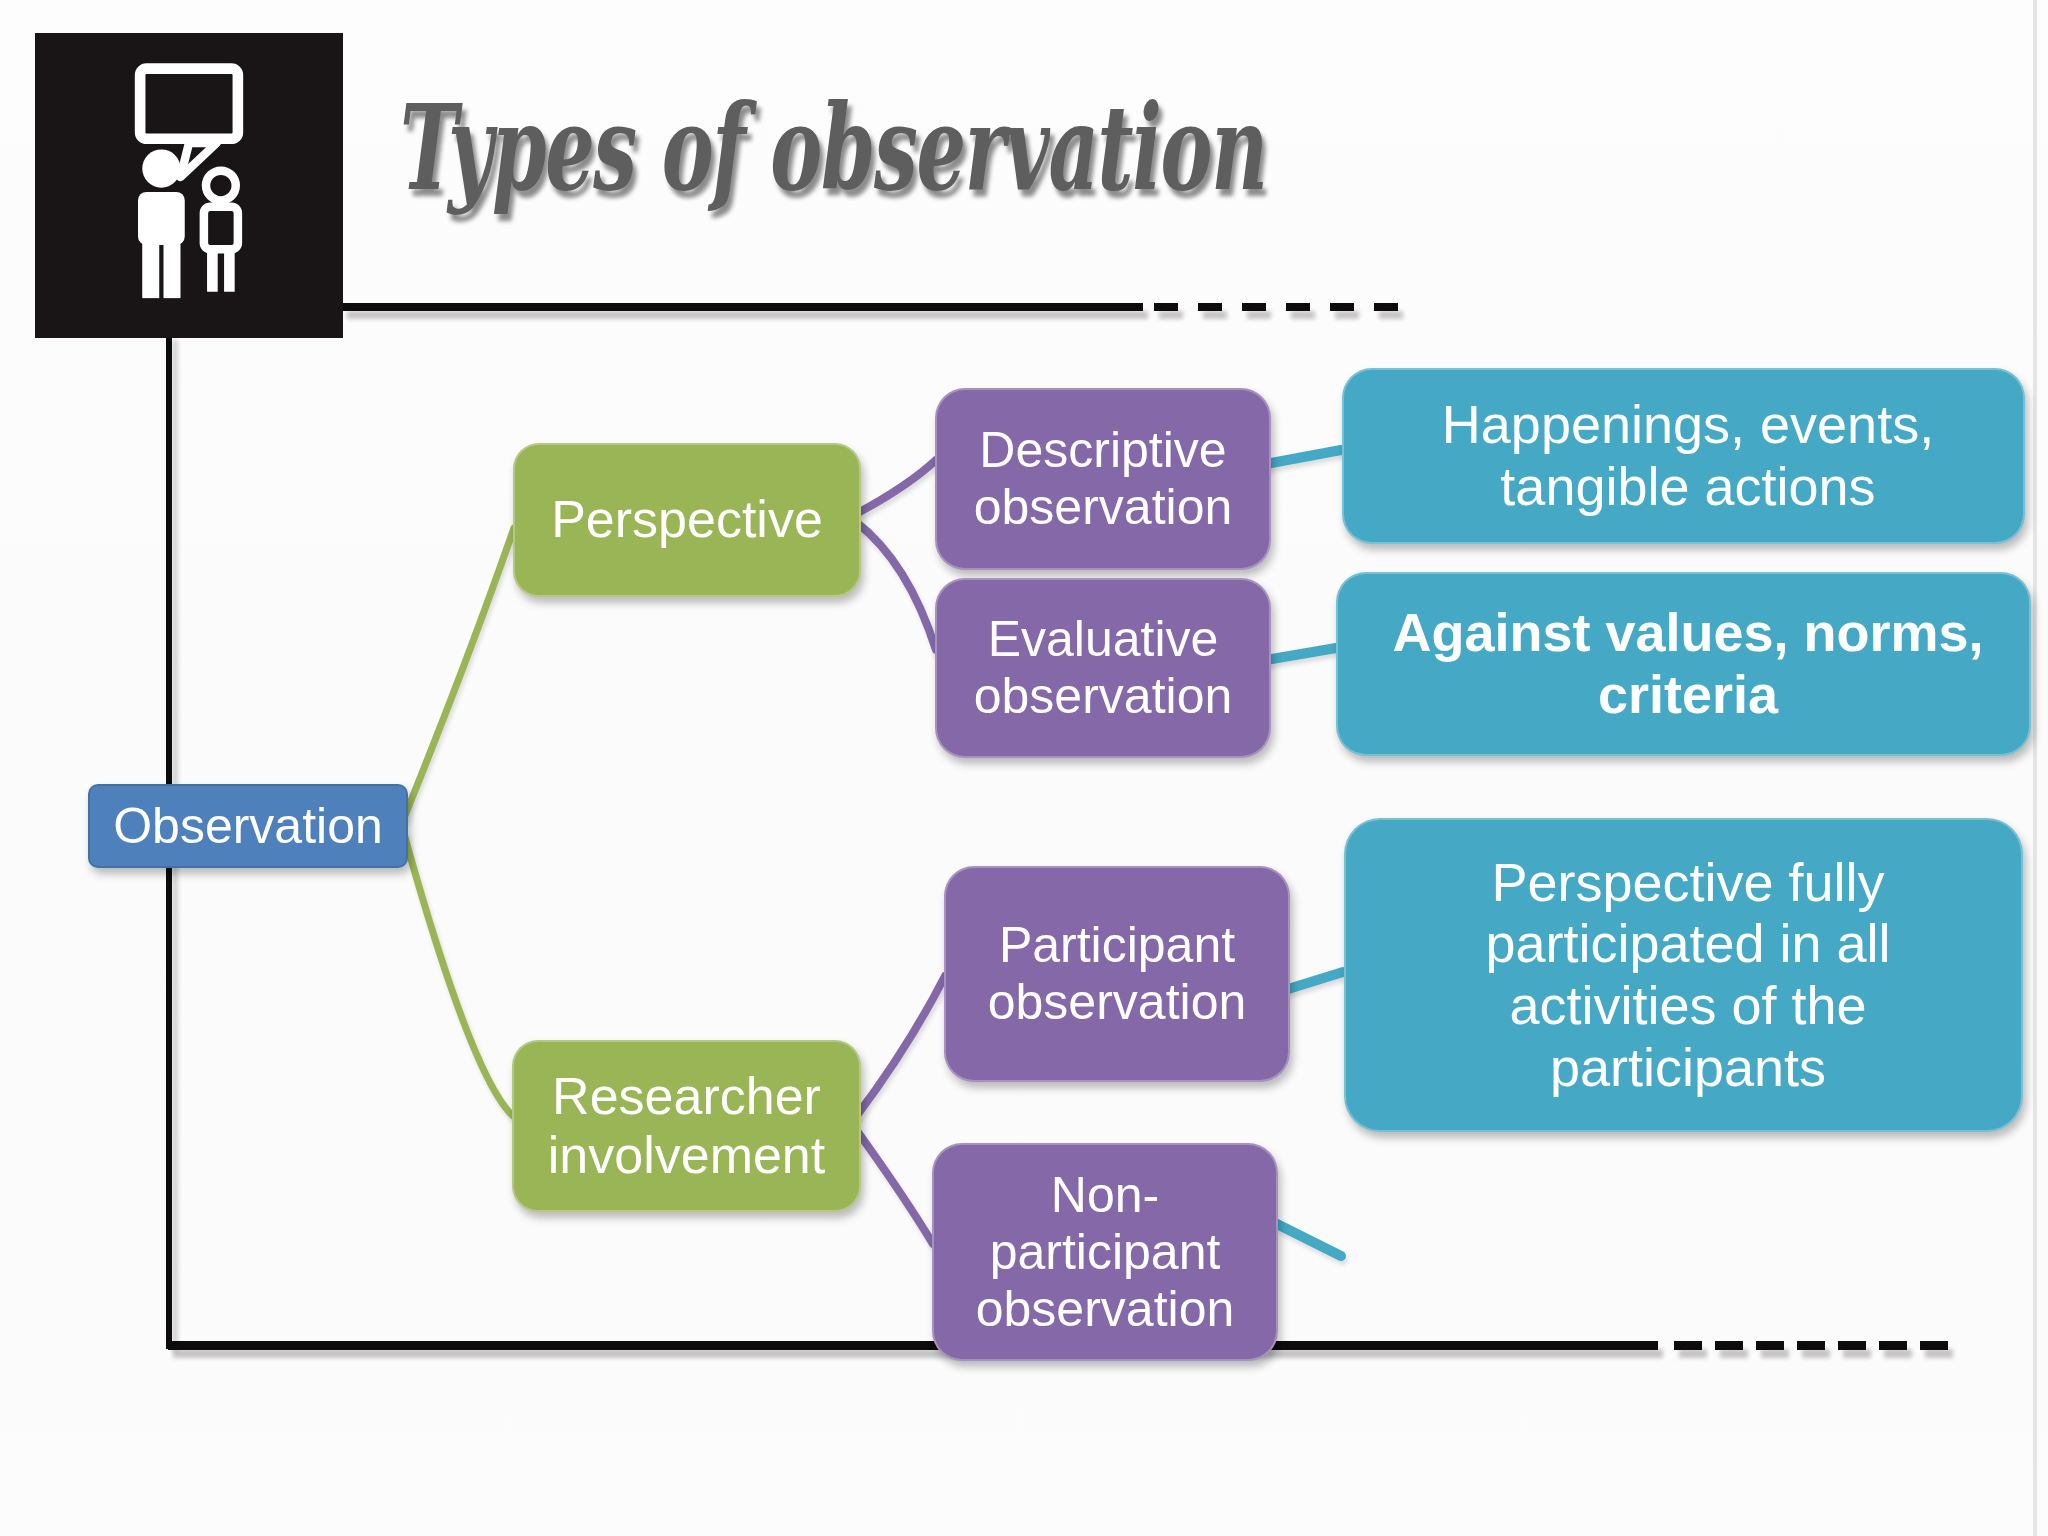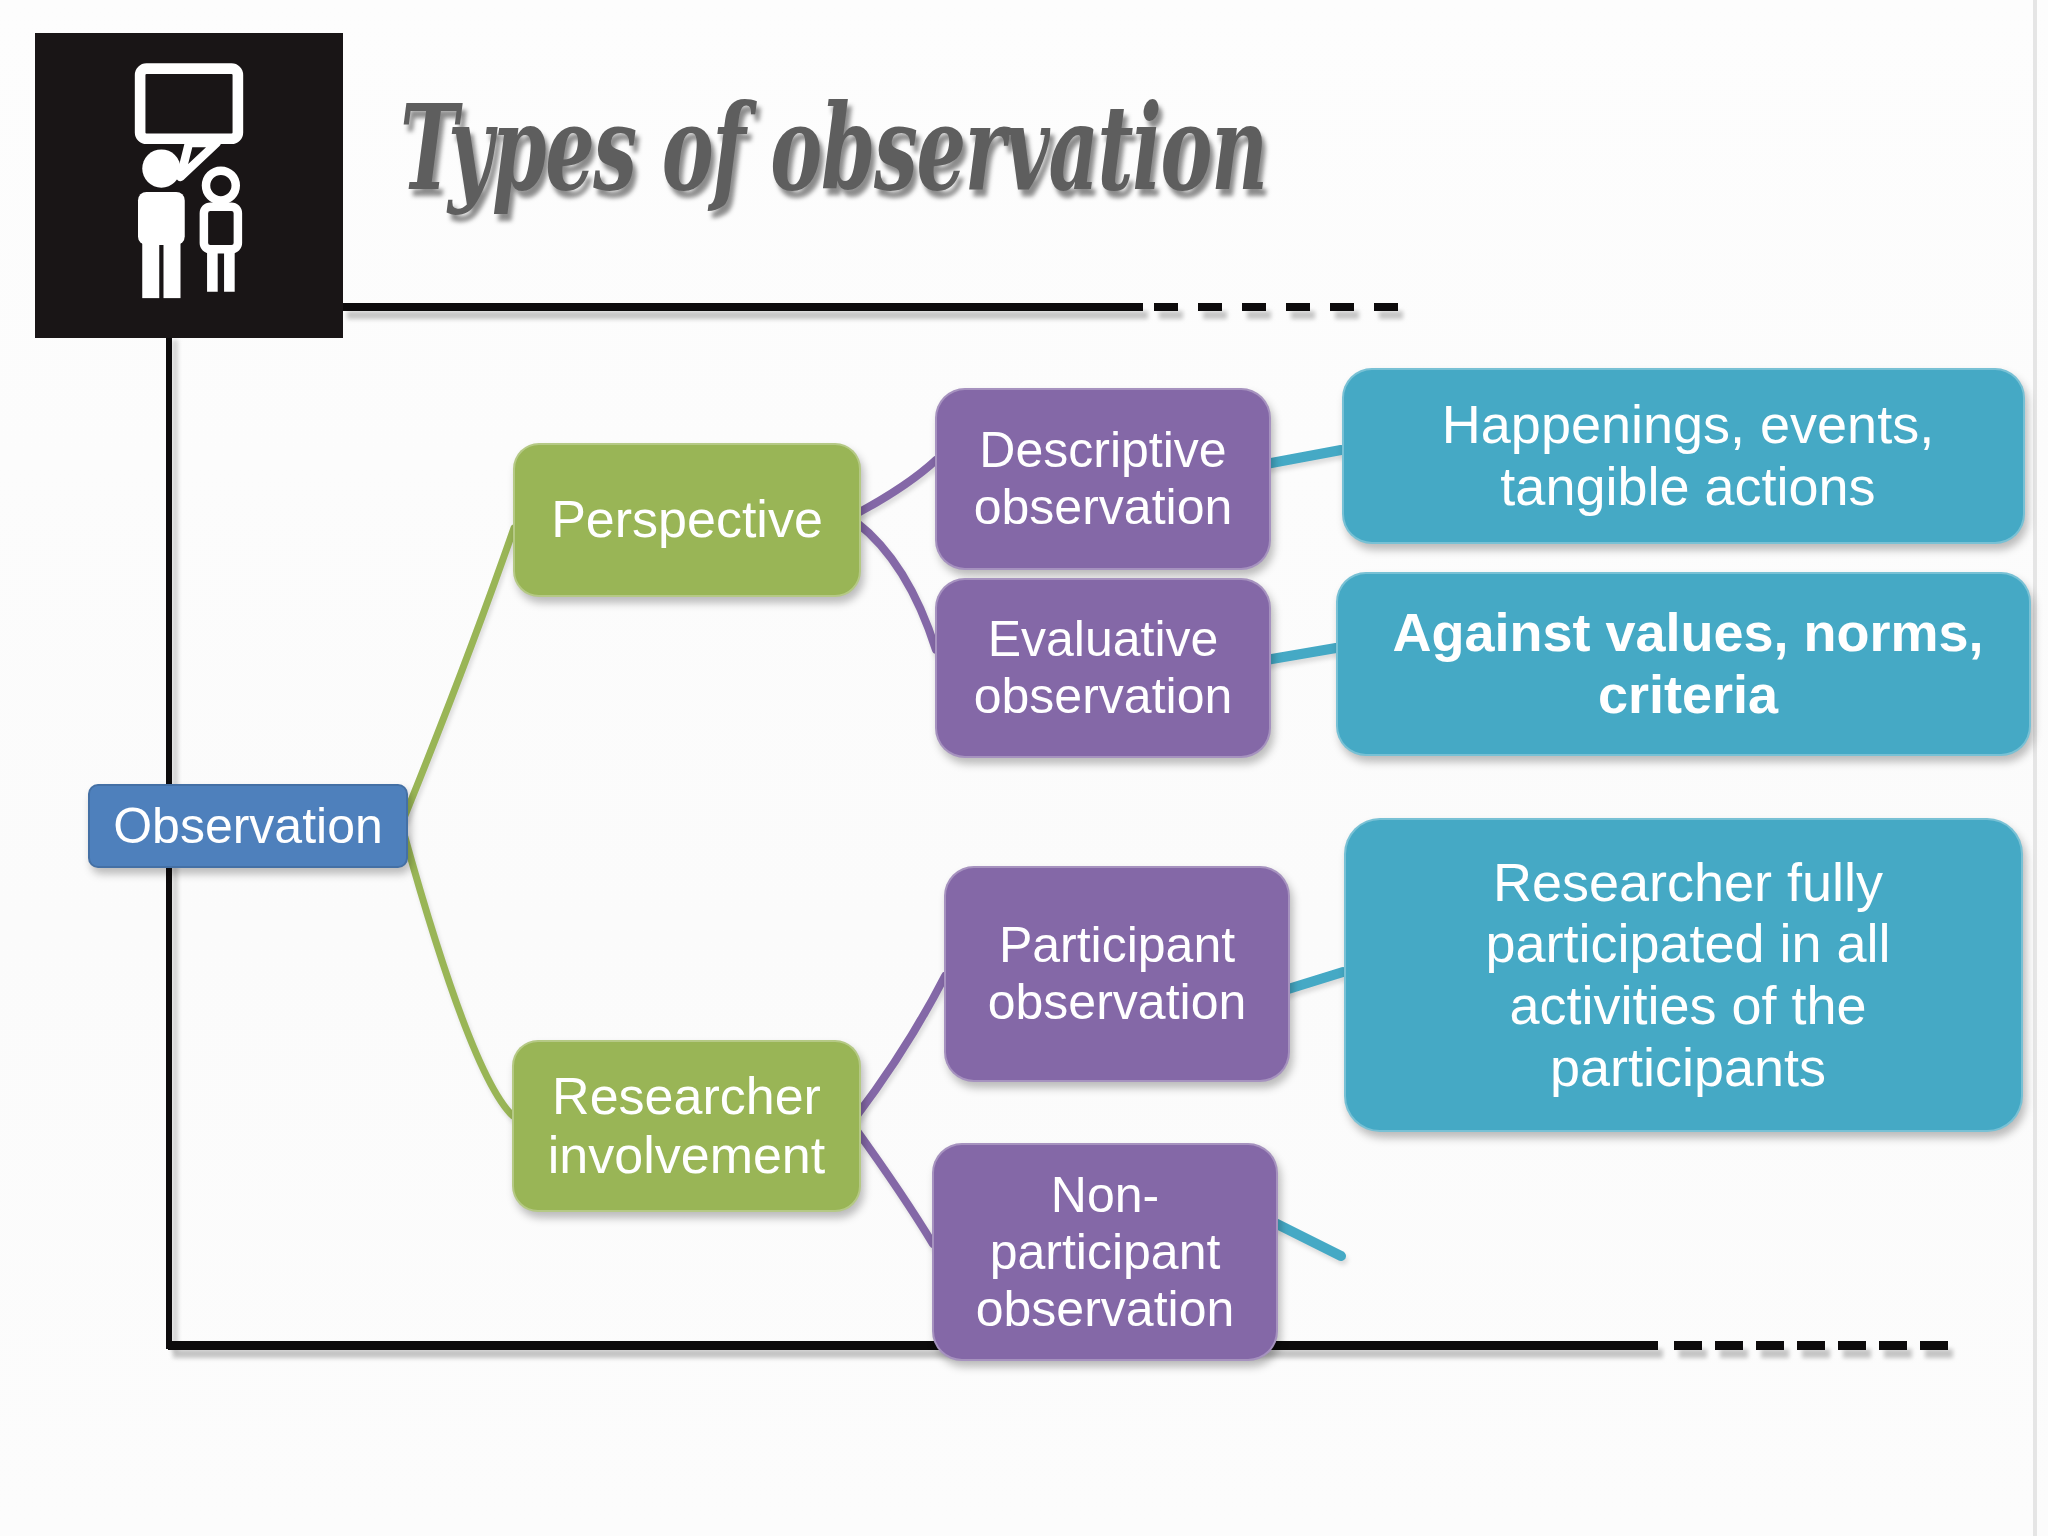--- a/index.html
+++ b/index.html
@@ -128,18 +128,18 @@
   <div class="node purple p3">Participant
 observation</div>
   <div class="node purple p4">Non-
 participant
 observation</div>
 
   <div class="node teal t1">Happenings, events,
 tangible actions</div>
   <div class="node teal t2">Against values, norms,
 criteria</div>
-  <div class="node teal t3">Researcher fully
+  <div class="node teal t3">Perspective fully
 participated in all
 activities of the
 participants</div>
 
 </div>
 
 </body></html>

